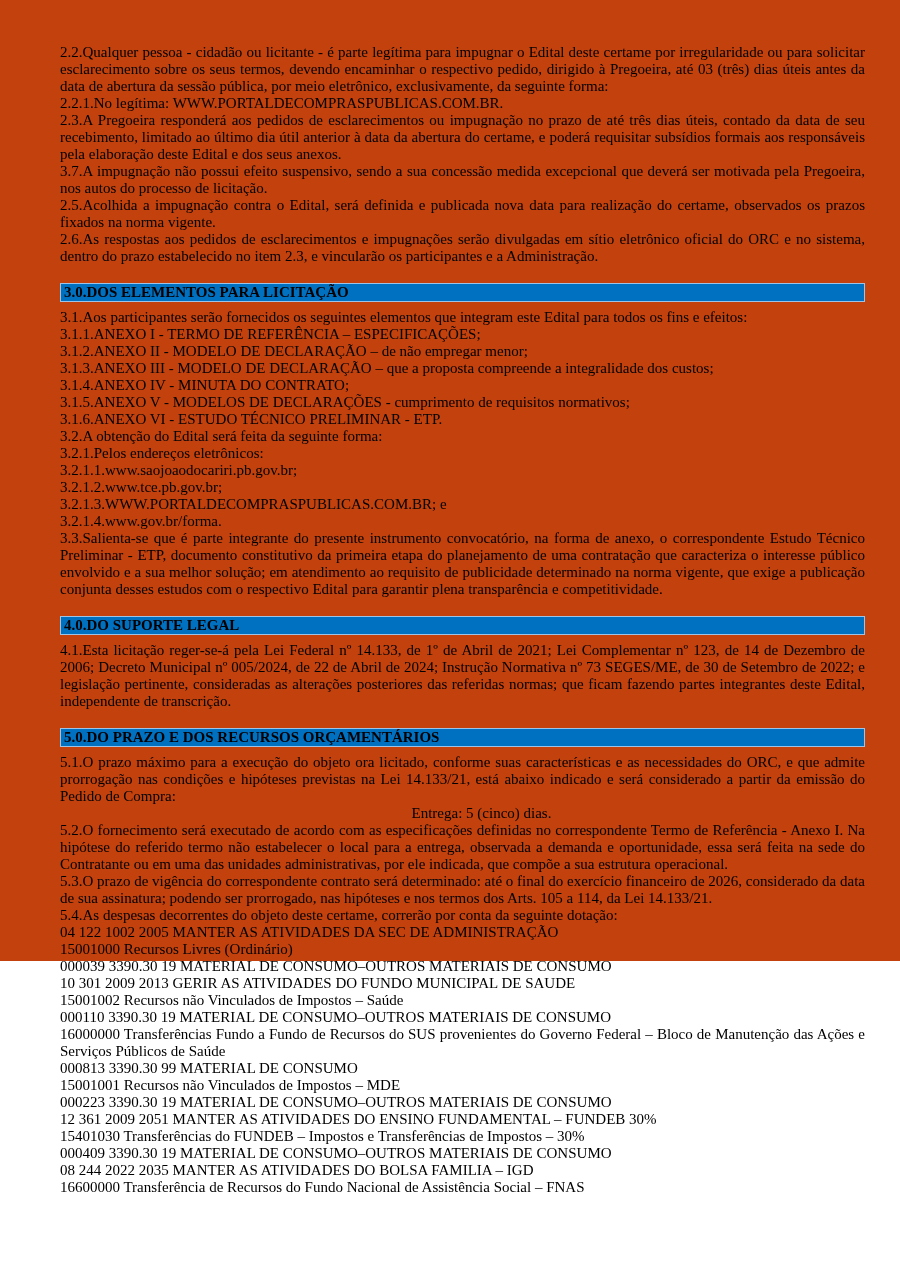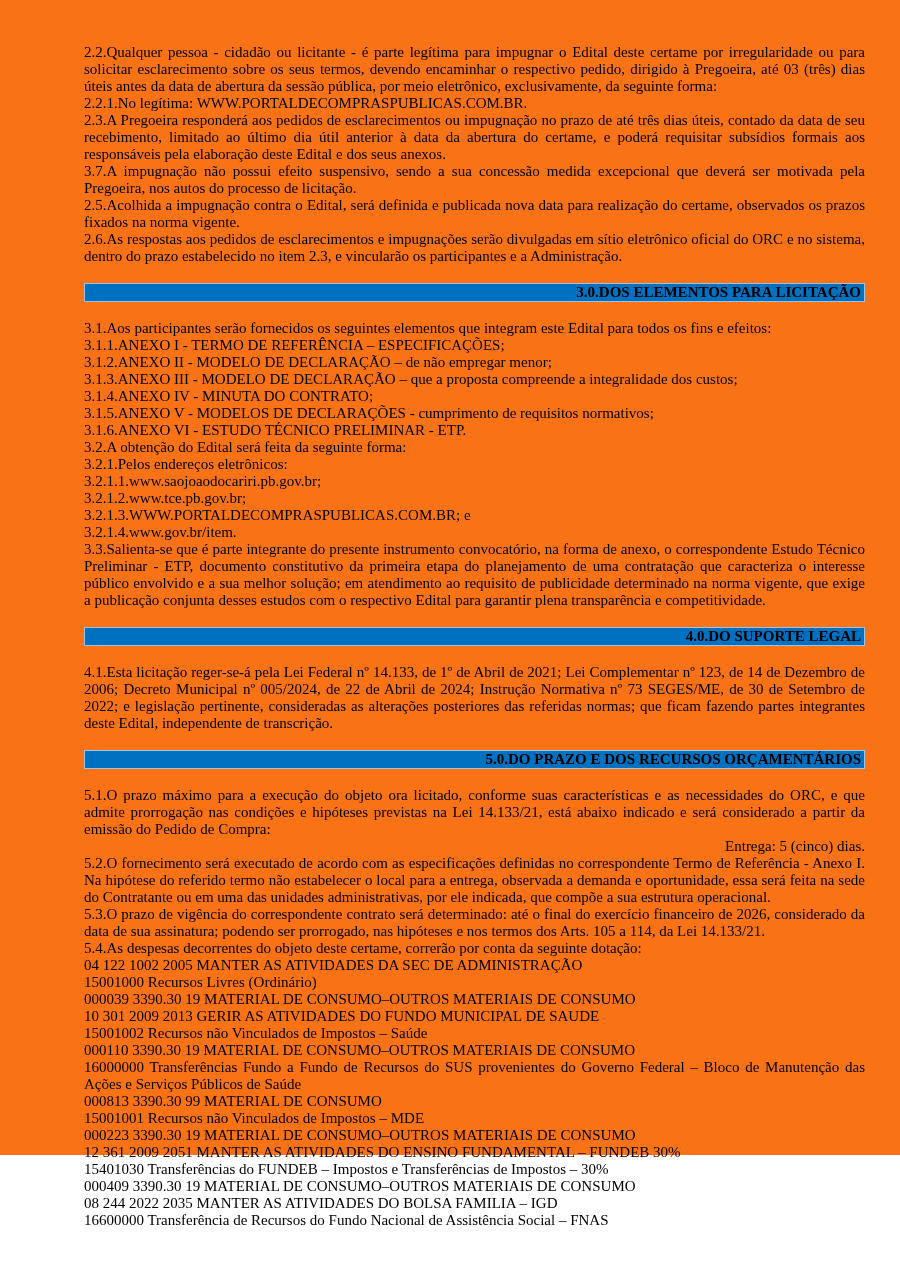--- a/index.html
+++ b/index.html
@@ -10,43 +10,43 @@
   body {
     width: 900px;
     height: 1273px;
     overflow: hidden;
     font-family: "Liberation Serif", "DejaVu Serif", serif;
     color: #000000;
   }
   .page {
     box-sizing: border-box;
     width: 900px;
-    height: 1155px;
-    padding: 44px 35px 30px 84px;
-    background: #f97316;
+    height: 961px;
+    padding: 44px 35px 30px 60px;
+    background: #c2410c;
   }
   .block {
     font-size: 15px;
     line-height: 17px;
     text-align: justify;
     margin: 0;
   }
   .heading {
     background: #0070C0;
     border: 1px solid #9DC3E6;
     color: #000000;
     font-weight: bold;
-    text-align: right;
+    text-align: left;
     padding: 0 3px;
     line-height: 17px;
     margin-top: 18px;
-    margin-bottom: 18px;
+    margin-bottom: 7px;
   }
   .indent {
-    text-align: right;
+    text-align: center;
     padding-left: 38px;
   }
 </style>
 </head>
 <body>
 
 <div class="page">
   <div class="block">2.2.Qualquer pessoa - cidadão ou licitante - é parte legítima para impugnar o Edital deste certame por irregularidade ou para solicitar esclarecimento sobre os seus termos, devendo encaminhar o respectivo pedido, dirigido à Pregoeira, até 03 (três) dias úteis antes da data de abertura da sessão pública, por meio eletrônico, exclusivamente, da seguinte forma:</div>
   <div class="block">2.2.1.No legítima: WWW.PORTALDECOMPRASPUBLICAS.COM.BR.</div>
   <div class="block">2.3.A Pregoeira responderá aos pedidos de esclarecimentos ou impugnação no prazo de até três dias úteis, contado da data de seu recebimento, limitado ao último dia útil anterior à data da abertura do certame, e poderá requisitar subsídios formais aos responsáveis pela elaboração deste Edital e dos seus anexos.</div>
@@ -59,21 +59,21 @@
   <div class="block">3.1.2.ANEXO II - MODELO DE DECLARAÇÃO – de não empregar menor;</div>
   <div class="block">3.1.3.ANEXO III - MODELO DE DECLARAÇÃO – que a proposta compreende a integralidade dos custos;</div>
   <div class="block">3.1.4.ANEXO IV - MINUTA DO CONTRATO;</div>
   <div class="block">3.1.5.ANEXO V - MODELOS DE DECLARAÇÕES - cumprimento de requisitos normativos;</div>
   <div class="block">3.1.6.ANEXO VI - ESTUDO TÉCNICO PRELIMINAR - ETP.</div>
   <div class="block">3.2.A obtenção do Edital será feita da seguinte forma:</div>
   <div class="block">3.2.1.Pelos endereços eletrônicos:</div>
   <div class="block">3.2.1.1.www.saojoaodocariri.pb.gov.br;</div>
   <div class="block">3.2.1.2.www.tce.pb.gov.br;</div>
   <div class="block">3.2.1.3.WWW.PORTALDECOMPRASPUBLICAS.COM.BR; e</div>
-  <div class="block">3.2.1.4.www.gov.br/item.</div>
+  <div class="block">3.2.1.4.www.gov.br/forma.</div>
   <div class="block">3.3.Salienta-se que é parte integrante do presente instrumento convocatório, na forma de anexo, o correspondente Estudo Técnico Preliminar - ETP, documento constitutivo da primeira etapa do planejamento de uma contratação que caracteriza o interesse público envolvido e a sua melhor solução; em atendimento ao requisito de publicidade determinado na norma vigente, que exige a publicação conjunta desses estudos com o respectivo Edital para garantir plena transparência e competitividade.</div>
   <div class="block heading" style="background: rgb(0, 112, 192); border-color: rgb(157, 195, 230); color: rgb(0, 0, 0);">4.0.DO SUPORTE LEGAL</div>
   <div class="block">4.1.Esta licitação reger-se-á pela Lei Federal nº 14.133, de 1º de Abril de 2021; Lei Complementar nº 123, de 14 de Dezembro de 2006; Decreto Municipal nº 005/2024, de 22 de Abril de 2024; Instrução Normativa nº 73 SEGES/ME, de 30 de Setembro de 2022; e legislação pertinente, consideradas as alterações posteriores das referidas normas; que ficam fazendo partes integrantes deste Edital, independente de transcrição.</div>
   <div class="block heading" style="background: rgb(0, 112, 192); border-color: rgb(157, 195, 230); color: rgb(0, 0, 0);">5.0.DO PRAZO E DOS RECURSOS ORÇAMENTÁRIOS</div>
   <div class="block">5.1.O prazo máximo para a execução do objeto ora licitado, conforme suas características e as necessidades do ORC, e que admite prorrogação nas condições e hipóteses previstas na Lei 14.133/21, está abaixo indicado e será considerado a partir da emissão do Pedido de Compra:</div>
   <div class="block indent">Entrega: 5 (cinco) dias.</div>
   <div class="block">5.2.O fornecimento será executado de acordo com as especificações definidas no correspondente Termo de Referência - Anexo I. Na hipótese do referido termo não estabelecer o local para a entrega, observada a demanda e oportunidade, essa será feita na sede do Contratante ou em uma das unidades administrativas, por ele indicada, que compõe a sua estrutura operacional.</div>
   <div class="block">5.3.O prazo de vigência do correspondente contrato será determinado: até o final do exercício financeiro de 2026, considerado da data de sua assinatura; podendo ser prorrogado, nas hipóteses e nos termos dos Arts. 105 a 114, da Lei 14.133/21.</div>
   <div class="block">5.4.As despesas decorrentes do objeto deste certame, correrão por conta da seguinte dotação:</div>
   <div class="block">04 122 1002 2005 MANTER AS ATIVIDADES DA SEC DE ADMINISTRAÇÃO</div>

